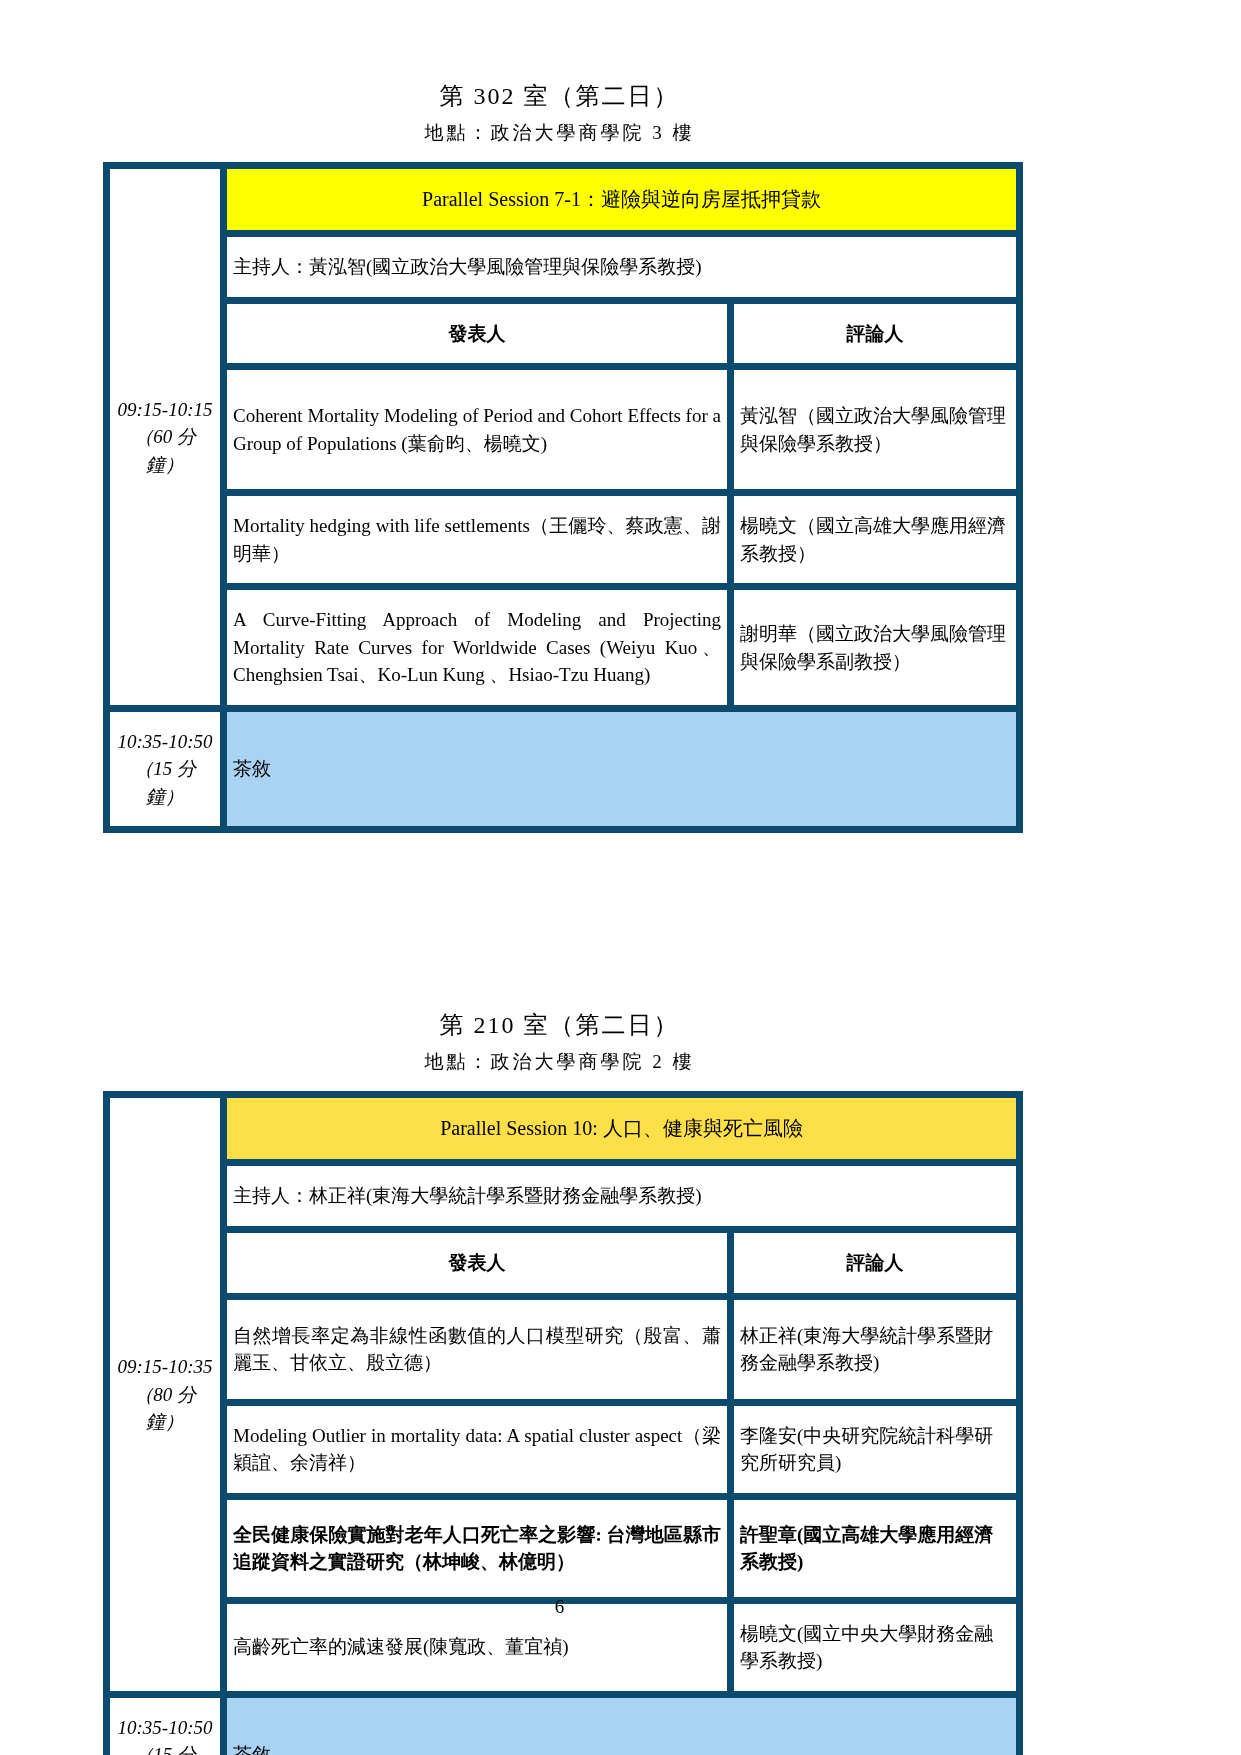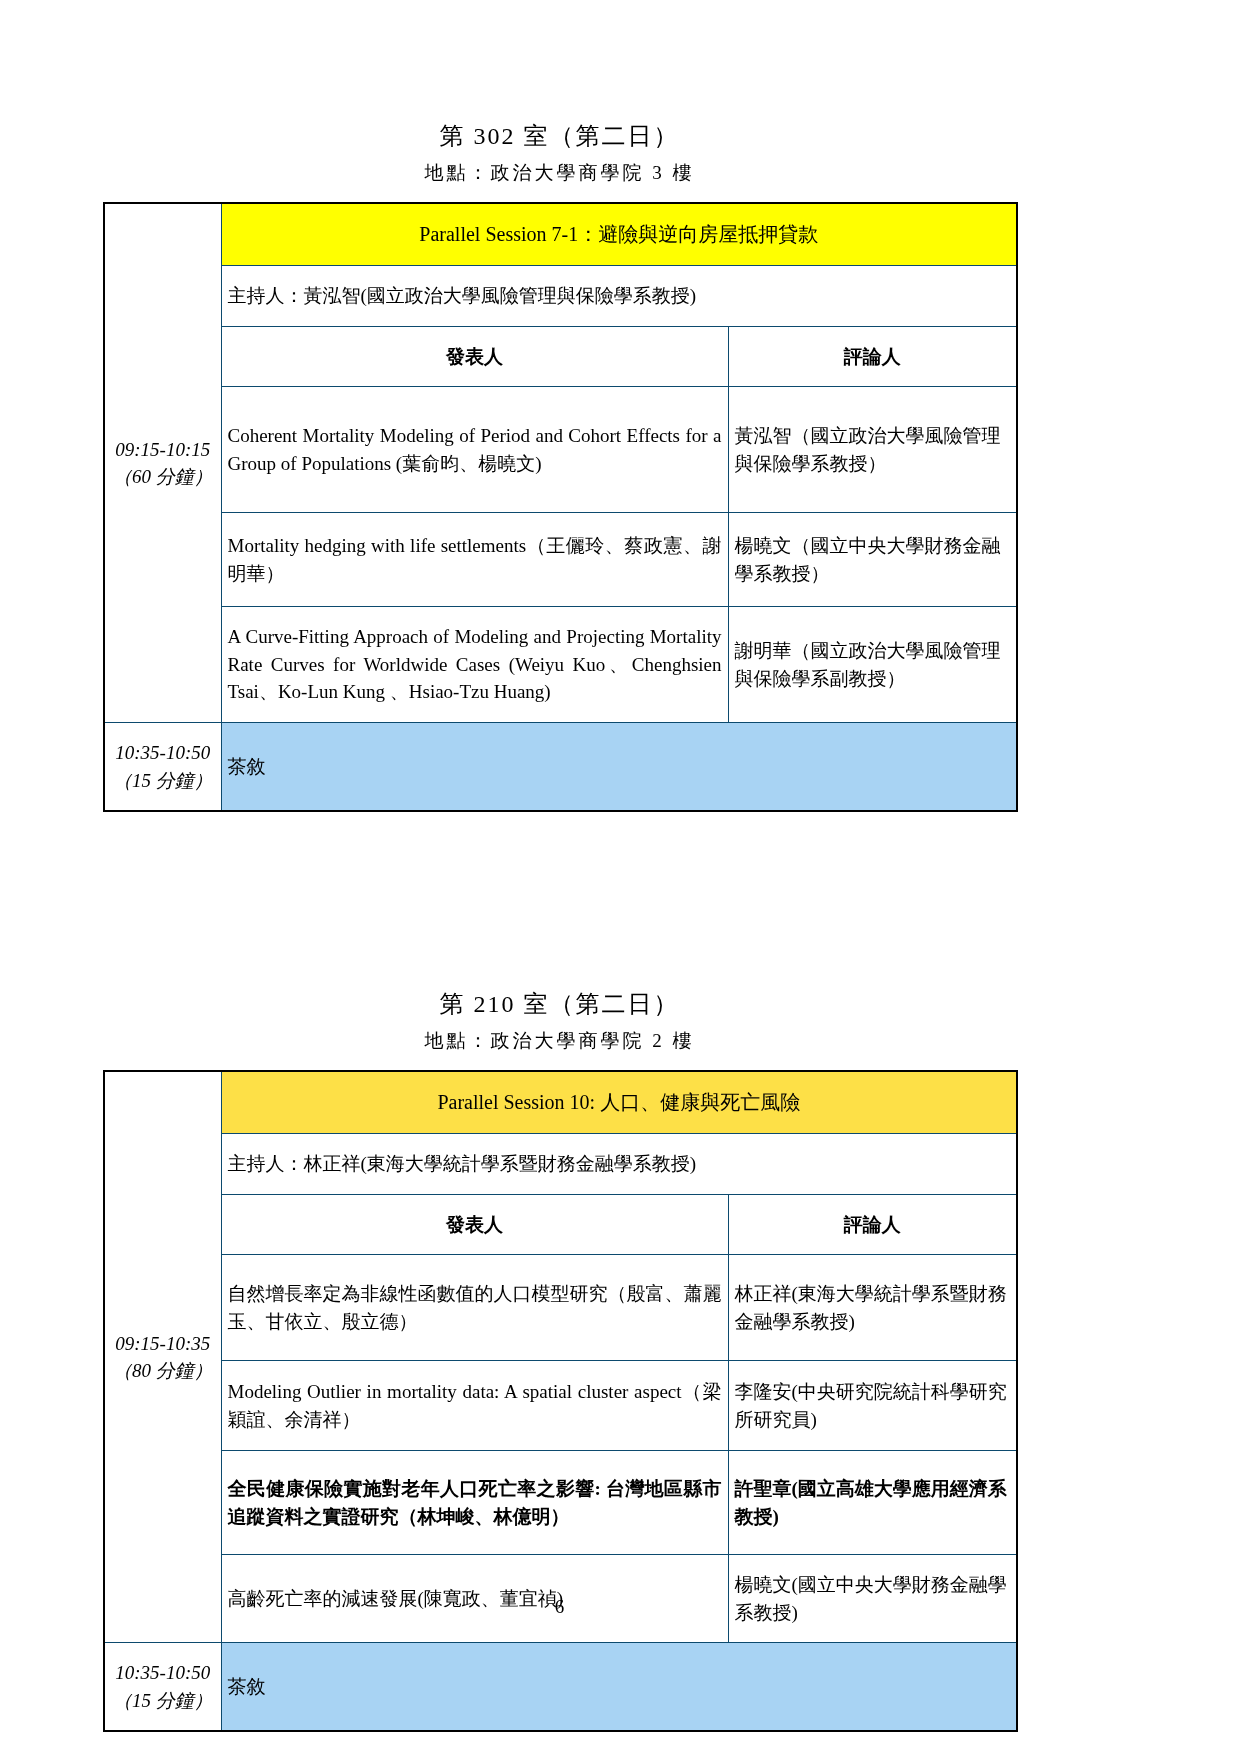--- a/index.html
+++ b/index.html
@@ -6,21 +6,21 @@
   html, body { background: #ffffff; }
   body {
     width: 1241px; height: 1755px;
     position: relative;
     font-family: "Liberation Serif", "DejaVu Serif", serif;
     color: #000000;
   }
   .content { position: absolute; left: 103px; top: 0; width: 913px; }
 
   .section-title {
-    margin-top: 120px;
+    margin-top: 80px;
     text-align: center;
     font-size: 24px;
     letter-spacing: 2px;
   }
   .section-title.second { margin-top: 176px; }
   .section-location {
     margin-top: 8px;
     text-align: center;
     font-size: 19px;
     letter-spacing: 3px;
@@ -28,21 +28,21 @@
 
   table.schedule {
     margin-top: 16px;
     width: 913px;
     border-collapse: collapse;
     border: 2px solid #000;
     table-layout: fixed;
     font-size: 19px;
   }
   table.schedule td {
-    border: 1px solid #0c4a6e;
+    border: 7px solid #0c4a6e;
     vertical-align: middle;
     padding: 16px 6px;
     line-height: 1.45;
   }
   col.c-time { width: 117px; }
   col.c-presenter { width: 507px; }
   col.c-discussant { width: 289px; }
 
   td.session-cell { text-align: center; font-size: 20px; }
   td.moderator-cell { text-align: left; padding-left: 8px; }
@@ -88,21 +88,21 @@
     <tr style="height:34px;">
       <td class="colhead-cell">發表人</td>
       <td class="colhead-cell">評論人</td>
     </tr>
     <tr style="height:126px;">
       <td class="paper-cell">Coherent Mortality Modeling of Period and Cohort Effects for a Group of Populations (葉俞昀、楊曉文)</td>
       <td class="disc-cell">黃泓智（國立政治大學風險管理與保險學系教授）</td>
     </tr>
     <tr style="height:94px;">
       <td class="paper-cell">Mortality hedging with life settlements（王儷玲、蔡政憲、謝明華）</td>
-      <td class="disc-cell">楊曉文（國立中央大學財務金融學系教授）</td>
+      <td class="disc-cell">楊曉文（國立高雄大學應用經濟系教授）</td>
     </tr>
     <tr style="height:116px;">
       <td class="paper-cell">A Curve-Fitting Approach of Modeling and Projecting Mortality Rate Curves for Worldwide Cases (Weiyu Kuo、Chenghsien Tsai、Ko-Lun Kung 、Hsiao-Tzu Huang)</td>
       <td class="disc-cell">謝明華（國立政治大學風險管理與保險學系副教授）</td>
     </tr>
     <tr style="height:74px;">
       <td class="time-cell two-line">
         <span>10:35-10:50</span>
         <span>（15 分鐘）</span>
       </td>

